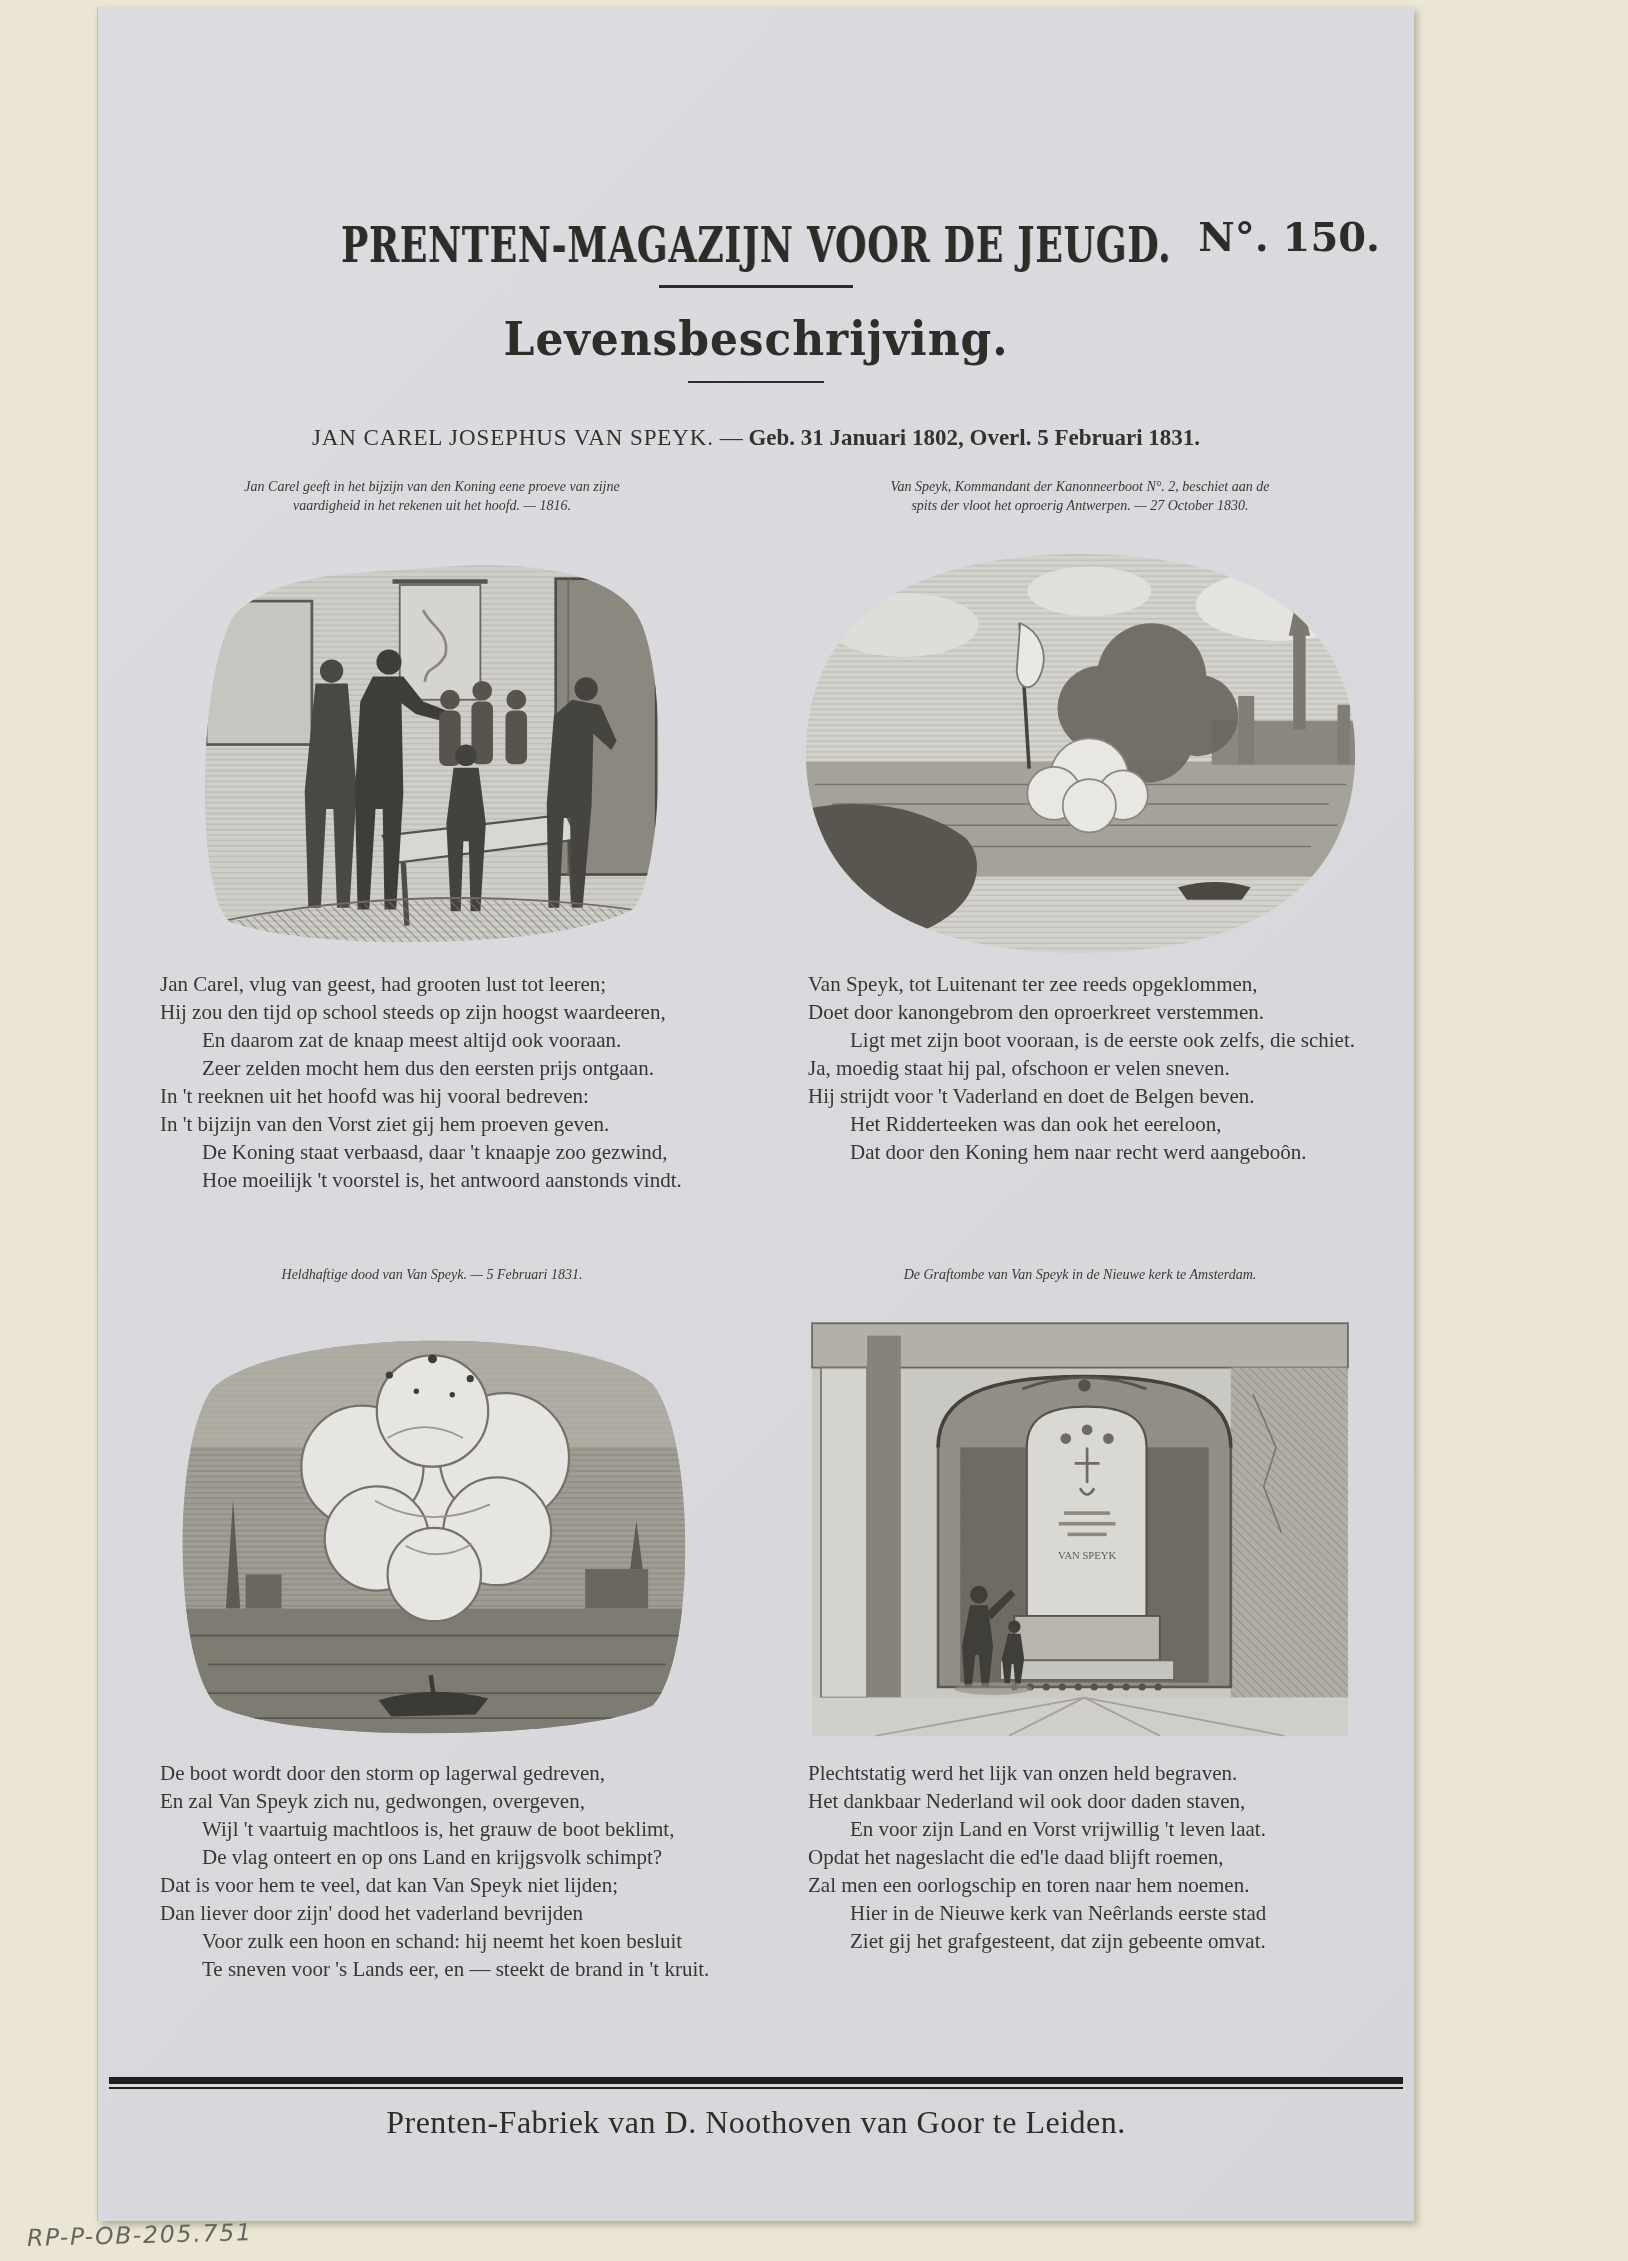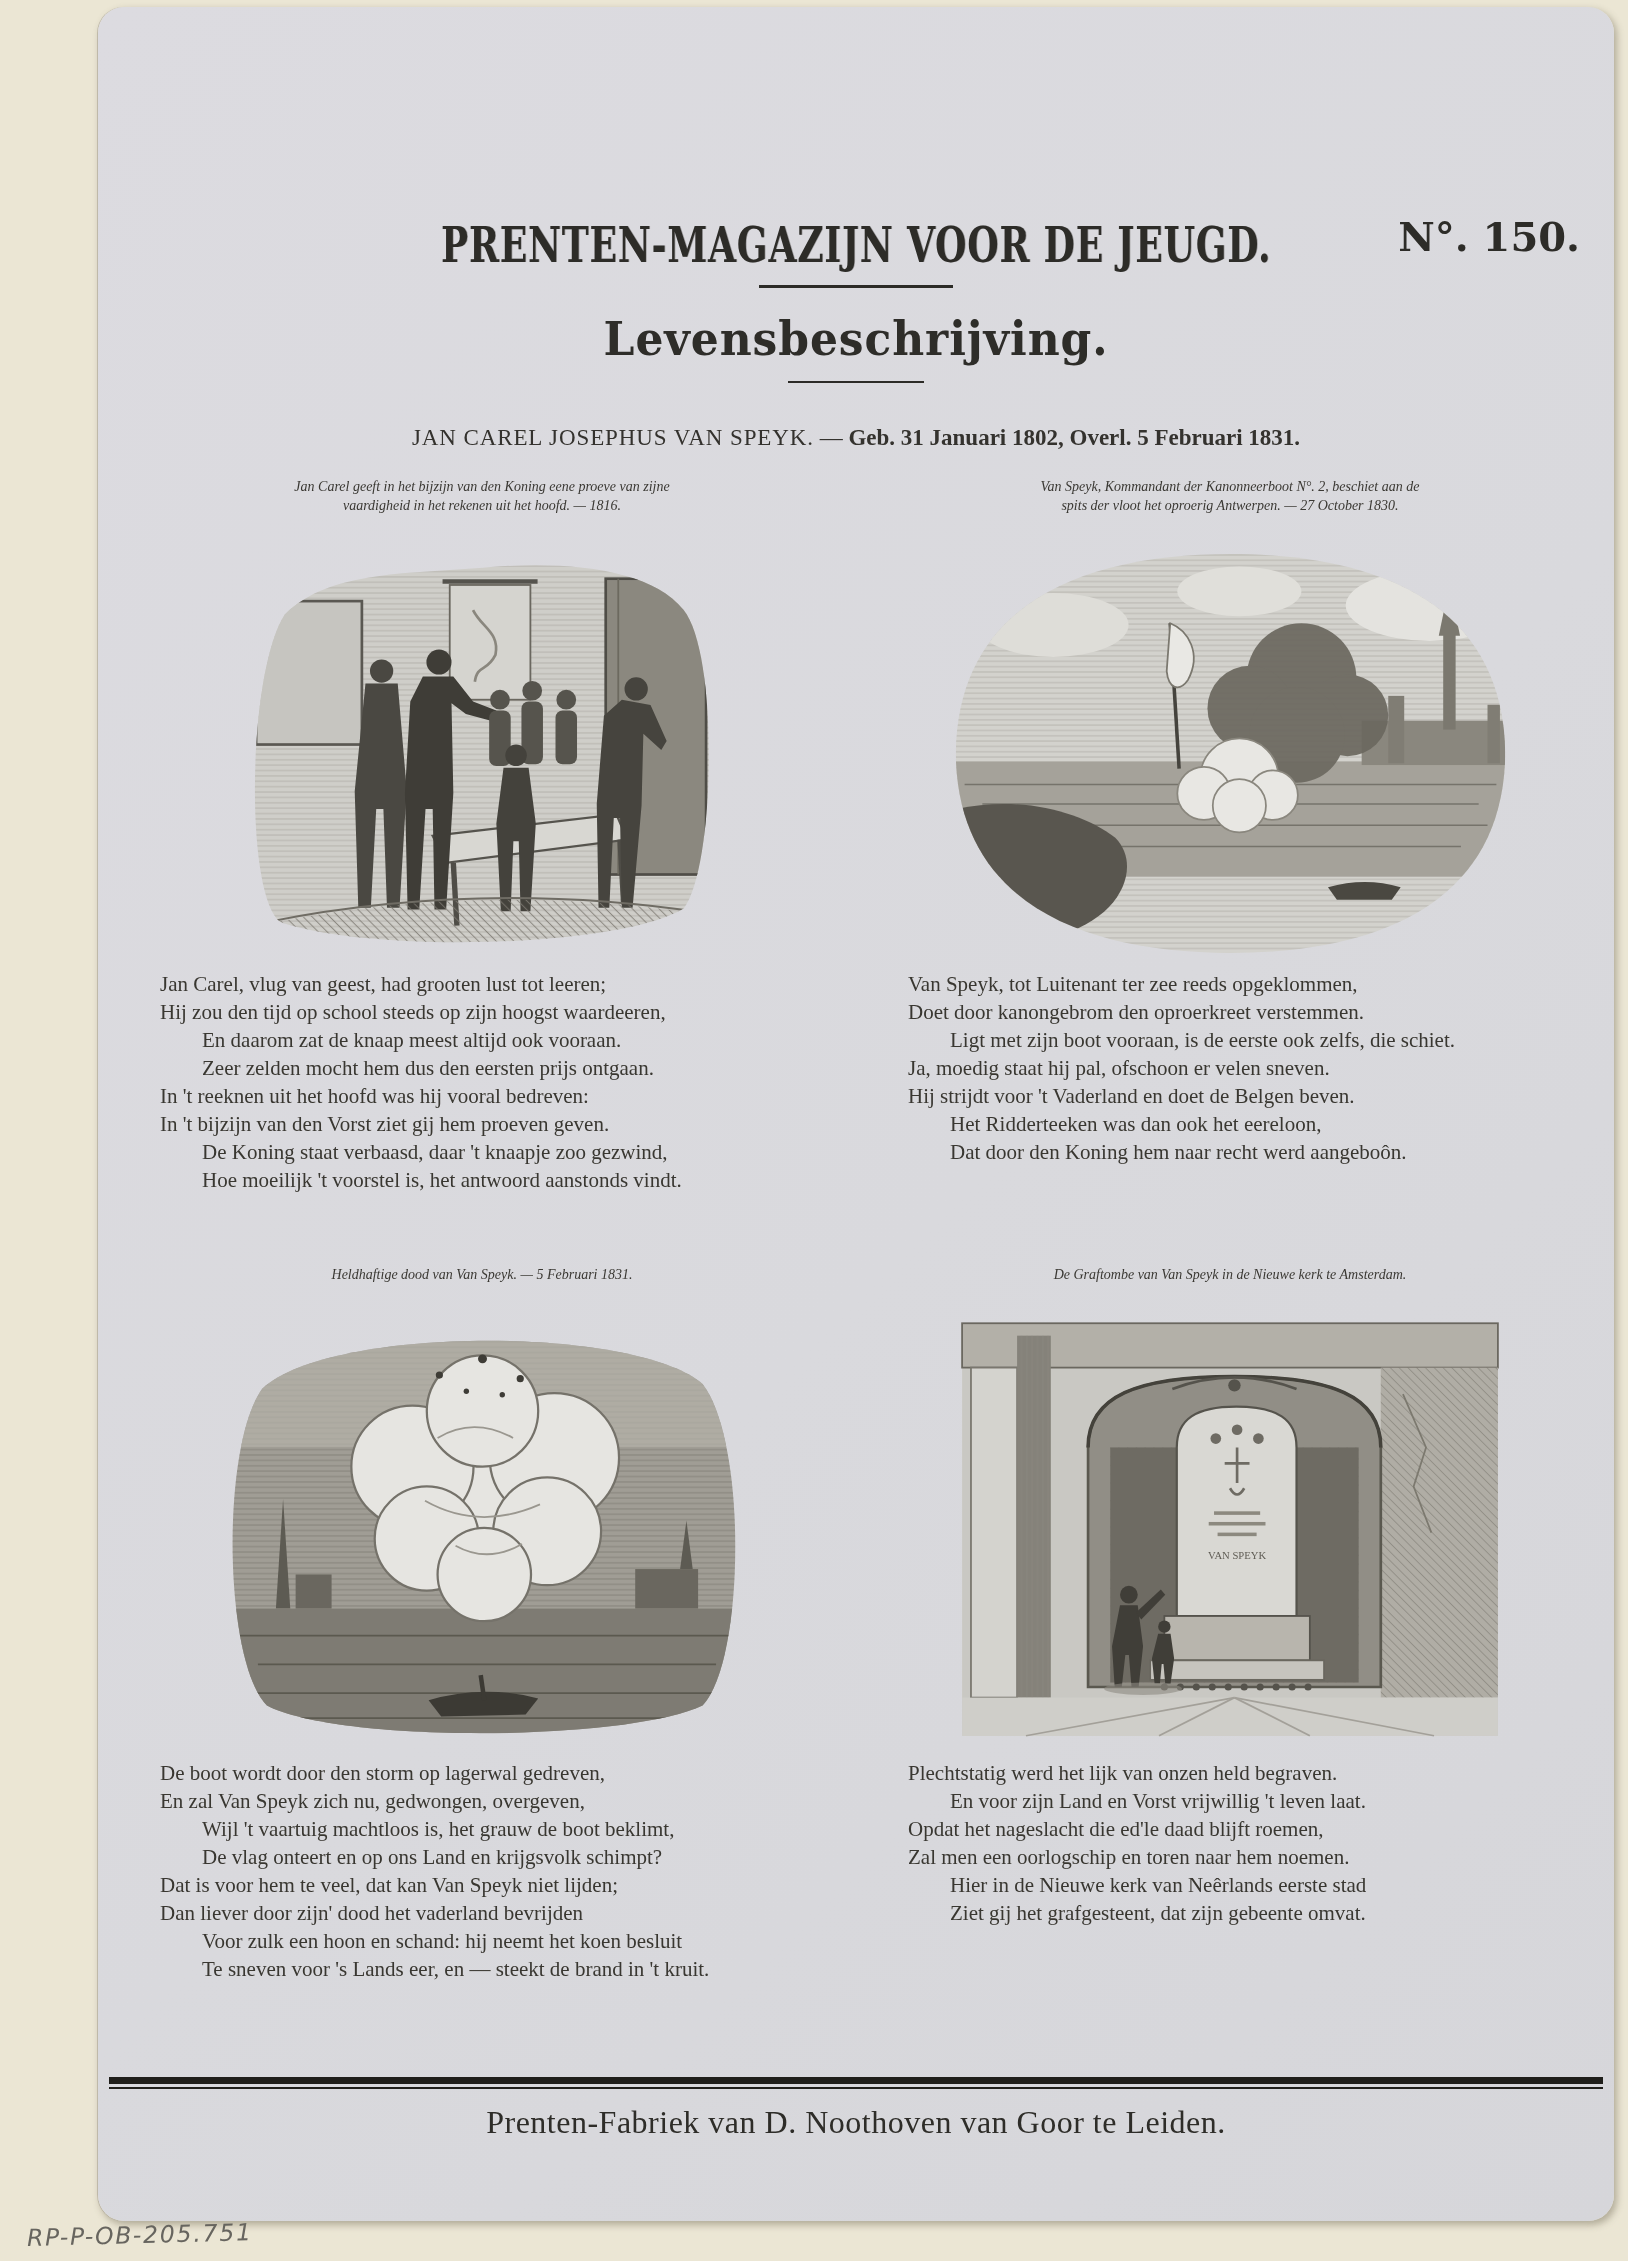--- a/index.html
+++ b/index.html
@@ -8,24 +8,23 @@
     width: 1628px; height: 2262px;
     background: #ebe6d4;
     position: relative;
     overflow: hidden;
     font-family: "Liberation Serif", serif;
     color: #33312d;
   }
   .sheet {
     position: absolute;
     left: 98px; top: 7.2px;
-    width: 1516px; height: 2214px;
+    width: 1316px; height: 2214px;
     background: linear-gradient(135deg, #dcdbe0 0%, #d9d9dd 55%, #d6d6da 100%);
     box-shadow: 2.7px 3.6px 7.2px rgba(110,105,85,.45), -0.9px 0 0 rgba(90,85,70,.25);
-    border-radius: 26px;
   }
   .masthead-row { position: relative; text-align: center; padding-top: 213px; }
   .masthead {
     display: inline-block;
     margin: 0;
     font-family: "DejaVu Serif", serif;
     font-weight: 700;
     font-size: 43px;
     letter-spacing: 0.9px;
     color: #2d2c28;
@@ -411,20 +410,21 @@
             <path d="M186,328 h20 l6,46 -5,46 h-8 l-3,-36 h-4 l-4,36 h-8 l-3,-46 z"></path>
             <path d="M204,336 L232,310 l5,6 -27,28 z"></path>
             <circle cx="236" cy="352" r="7"></circle>
             <path d="M229,360 h14 l4,28 -4,28 h-6 l-2,-22 h-2 l-2,22 h-6 l-3,-28 z"></path>
           </g>
           <ellipse cx="212" cy="422" rx="44" ry="7" fill="#8d8a82" opacity="0.6"></ellipse>
         </svg>
       </div>
       <div class="verse">
         <span class="vl">Plechtstatig werd het lijk van onzen held begraven.</span>
+        <span class="vl">Het dankbaar Nederland wil ook door daden staven,</span>
         <span class="vl ind">En voor zijn Land en Vorst vrijwillig 't leven laat.</span>
         <span class="vl">Opdat het nageslacht die ed'le daad blijft roemen,</span>
         <span class="vl">Zal men een oorlogschip en toren naar hem noemen.</span>
         <span class="vl ind">Hier in de Nieuwe kerk van Neêrlands eerste stad</span>
         <span class="vl ind">Ziet gij het grafgesteent, dat zijn gebeente omvat.</span>
       </div>
     </section>
 
   </main>
 

